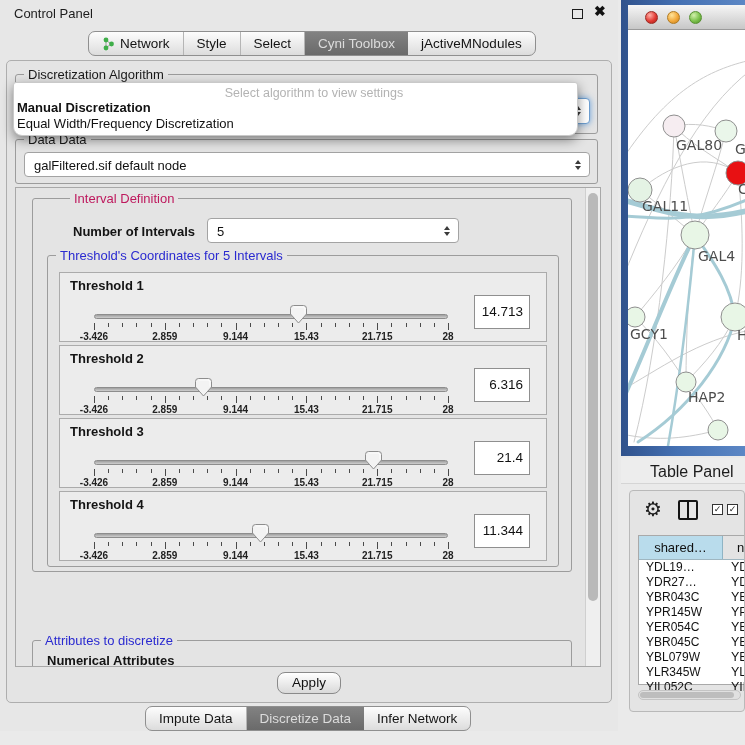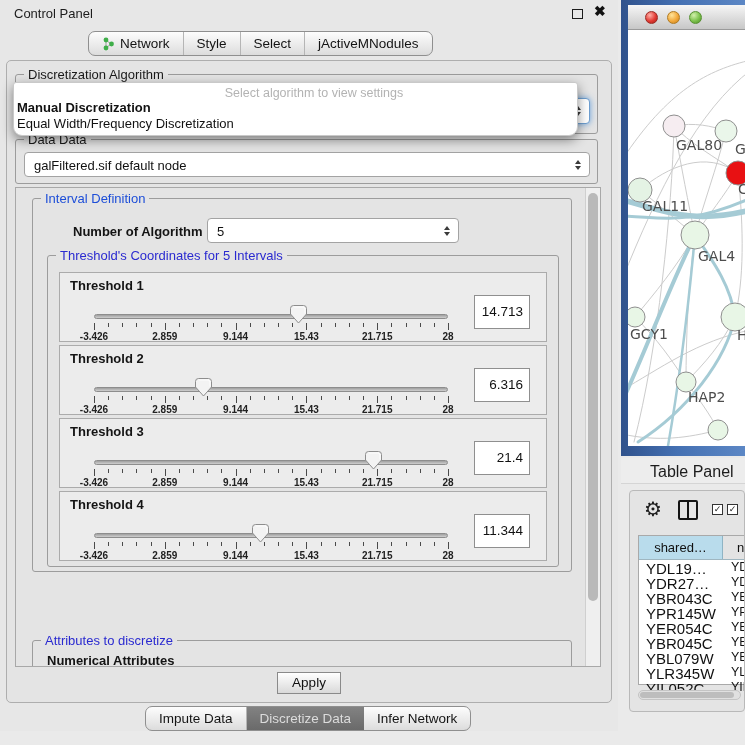--- a/index.html
+++ b/index.html
@@ -20,21 +20,21 @@
   .tabbar.bottom { left:145px; top:706px; }
   .tab { display:flex; align-items:center; gap:5px; padding:0 13px; font-size:13.5px; color:#141414; border-right:1px solid #b5b5b5; cursor:default; white-space:nowrap; }
   .tab:last-child { border-right:none; }
   .tab.selected { background:linear-gradient(#828282,#6a6a6a); color:#dcdcdc; border-right:none; }
 
   .main-panel { position:absolute; left:6px; top:60px; width:606px; height:643px; background:#e4e4e4;
                 border:1px solid #aeaeae; border-radius:5px; }
 
   .fieldset { position:absolute; border:1px solid #9c9c9c; border-radius:3px; }
   .legend { position:absolute; top:-8px; left:8px; padding:0 4px; background:#e4e4e4; font-size:13px; color:#1a1a1a; white-space:nowrap; }
-  .legend.green { color:#1d4ed8; }
+  .legend.green { color:#be185d;margin-left:29px; }
   .legend.blue  { color:#2a2ad0; }
 
   .combo { position:absolute; background:#fff; border:1px solid #a3a3a3; border-radius:4px; font-size:13px; color:#111; }
   .combo .combo-text { position:absolute; left:9px; top:50%; transform:translateY(-50%); white-space:nowrap; }
   .stepper { position:absolute; right:8px; top:50%; transform:translateY(-50%); display:flex; flex-direction:column; gap:2px; }
   .arr-up { width:0; height:0; border-left:3.5px solid transparent; border-right:3.5px solid transparent; border-bottom:4.5px solid #3b3b3b; }
   .arr-dn { width:0; height:0; border-left:3.5px solid transparent; border-right:3.5px solid transparent; border-top:4.5px solid #3b3b3b; }
 
   
   .algo-group { left:8px; top:13px; width:583px; height:60px; }
@@ -72,21 +72,21 @@
   .tick { position:absolute; width:1px; background:#4a4a4a; top:0; }
   .tick.minor { height:4px; }
   .tick.major { height:7px; }
   .tick-label { position:absolute; top:8px; transform:translateX(-50%); font-size:10px; font-weight:bold; color:#222; white-space:nowrap; }
   .th-value { position:absolute; right:16px; top:22px; width:56px; height:34px; background:#fff; border:1px solid #8f8f8f;
               font-size:13.5px; color:#111; text-align:right; line-height:32px; padding-right:6px; }
 
   .attr-group { left:16px; top:452px; width:540px; height:110px; }
   .attr-subtitle { position:absolute; left:14px; top:12px; font-size:13px; font-weight:bold; color:#141414; }
 
-  .apply-btn { position:absolute; left:270px; top:611px; width:64px; height:22px; border:1px solid #8a8a8a; border-radius:0;
+  .apply-btn { position:absolute; left:270px; top:611px; width:64px; height:22px; border:1px solid #8a8a8a; border-radius:8px;
                background:linear-gradient(#ffffff,#d9d9d9); font-size:13.5px; color:#111; text-align:center; line-height:20px; }
 
   
   .net-window { position:absolute; left:621px; top:0; width:124px; height:456px;
                 background:linear-gradient(90deg,#30528c,#4470b2 45%,#5c87c5); }
   .net-titlebar { position:absolute; left:7px; top:5px; right:0; height:25px;
                   background:linear-gradient(#f6f6f6,#c7c7c7); border-bottom:1px solid #9a9a9a; }
   .light { position:absolute; top:6px; width:13px; height:13px; border-radius:50%; }
   .light.red    { left:17px; background:radial-gradient(circle at 35% 30%, #ffb0a8, #e23b34 55%, #a81d16); border:1px solid #9a2b24; }
   .light.yellow { left:39px; background:radial-gradient(circle at 35% 30%, #ffe49a, #f2a93c 55%, #c37f1d); border:1px solid #b07b22; }
@@ -102,21 +102,21 @@
   .gear-icon { position:absolute; left:14px; top:8px; font-size:20px; color:#1d1d1d; line-height:20px; }
   .split-icon { position:absolute; left:48px; top:9px; width:20px; height:20px; border:2px solid #141414; border-radius:2px; }
   .split-icon::after { content:''; position:absolute; left:7px; top:0; width:2px; height:16px; background:#141414; }
   .cb-icon { position:absolute; top:13px; width:11px; height:11px; border:1.5px solid #333; background:#fff; font-size:9px; line-height:9px; text-align:center; color:#222; }
   .cb-icon.one { left:82px; } .cb-icon.two { left:97px; }
   .tp-table { position:absolute; left:8px; top:44px; width:200px; height:150px; background:#fff; border:1px solid #a9a9a9; }
   .tp-header { display:flex; height:24px; border-bottom:1px solid #9fb6c0; }
   .tp-h1 { width:84px; background:#b9dcec; border-right:1px solid #8fb4c4; font-size:13px; color:#111; text-align:center; line-height:23px; }
   .tp-h2 { width:110px; background:#e3e3e3; font-size:13px; color:#111; padding-left:14px; line-height:23px; }
   .tp-row { display:flex; height:15px; }
-  .tp-c1 { width:84px; font-size:15px; color:#111; padding-left:7px; white-space:nowrap; overflow:hidden; }
+  .tp-c1 { width:84px; font-size:12px; color:#111; padding-left:7px; white-space:nowrap; overflow:hidden; }
   .tp-c2 { width:110px; font-size:12.5px; color:#111; padding-left:8px; white-space:nowrap; overflow:hidden; }
   .hscroll { position:absolute; left:8px; top:199px; width:103px; height:10px; background:#e0e0e0; border:1px solid #c4c4c4; border-radius:5px; }
   .hscroll .thumb-h { position:absolute; left:1px; top:1px; width:94px; height:6px; background:#bdbdbd; border-radius:4px; }
 
   .net-tab-icon { width:13px; height:14px; display:inline-block; }
 </style>
 </head>
 <body>
 
 <div id="stage">
@@ -139,20 +139,23 @@
             <circle cx="9.5" cy="7" r="2.4" fill="#3fae49"></circle>
         </svg>
         <span>Network</span>
       </div>
       <div class="tab">
           <span>Style</span>
         </div>
       <div class="tab">
           <span>Select</span>
         </div>
+      <div class="tab selected">
+          <span>Cyni Toolbox</span>
+        </div>
       <div class="tab">
           <span>jActiveMNodules</span>
         </div>
     </div>
 
     <div class="main-panel">
 
       <div class="fieldset algo-group">
         <span class="legend">Discretization Algorithm</span>
         <div class="combo algo-combo">
@@ -171,21 +174,21 @@
               <span class="arr-up"></span>
               <span class="arr-dn"></span>
             </span>
         </div>
       </div>
 
       <div class="scroll-area">
 
         <div class="fieldset interval-group">
           <span class="legend green">Interval Definition</span>
-          <span class="ni-label">Number of Algorithm</span>
+          <span class="ni-label">Number of Intervals</span>
           <div class="combo ni-combo">
             <span class="combo-text">5</span>
             <span class="stepper">
                 <span class="arr-up"></span>
                 <span class="arr-dn"></span>
               </span>
           </div>
 
           <div class="fieldset thr-group">
             <span class="legend blue">Threshold's Coordinates for 5 Intervals</span>

